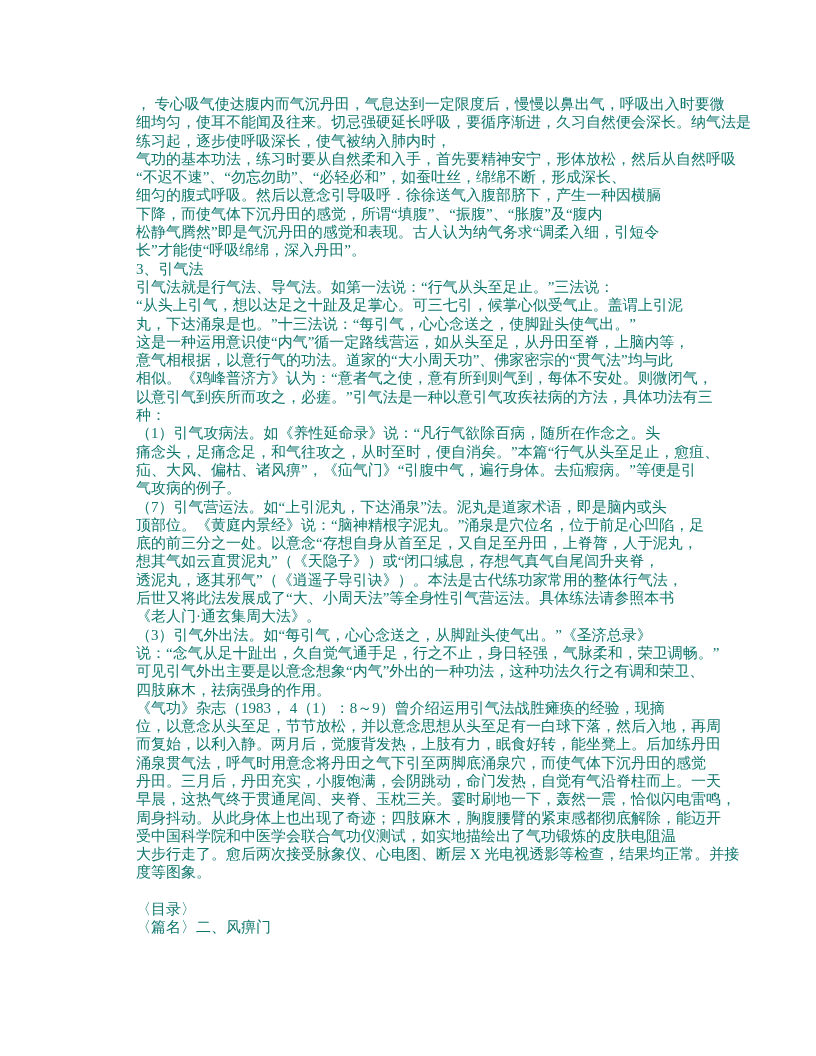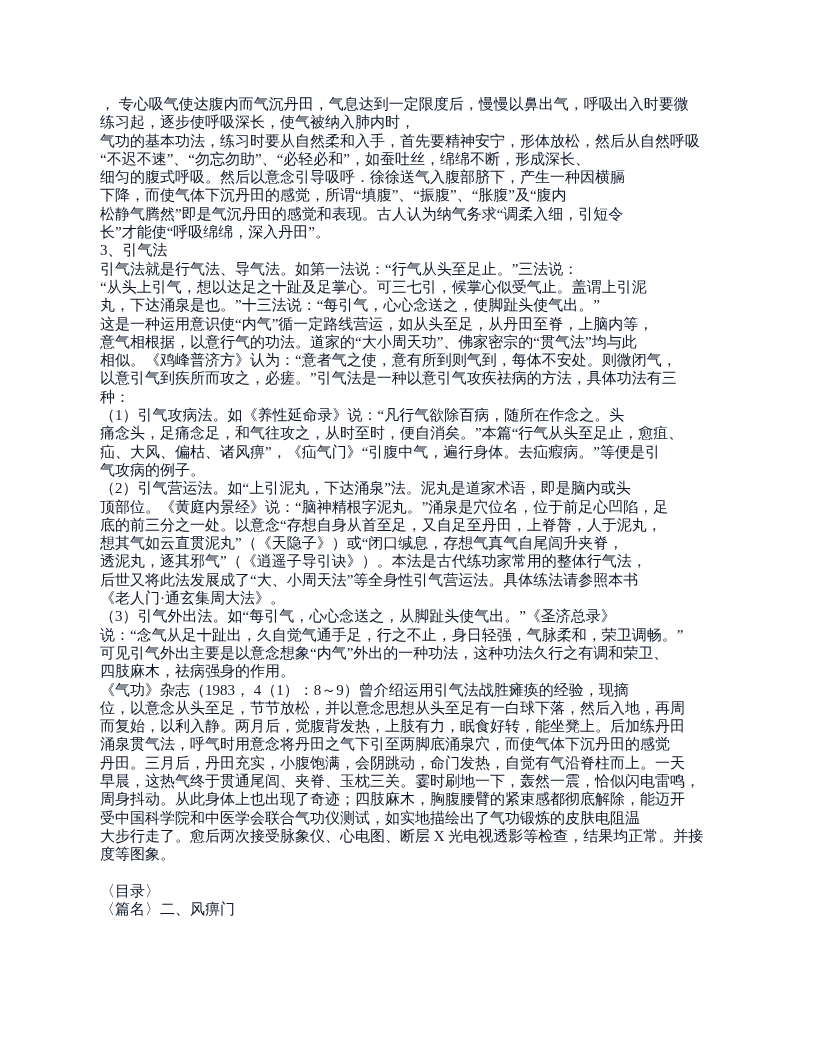--- a/index.html
+++ b/index.html
@@ -26,43 +26,44 @@
   }
   .line {
     white-space: pre;
     height: 18.3px;
     overflow: visible;
   }
 </style>
 </head>
 <body style="background: rgb(255, 255, 255);">
 
-<div class="doc" id="doc" style="color: #0f172a;">
+<div class="doc" id="doc" style="color: #0f766e; margin-left: 36px;">
     <div class="line">， 专心吸气使达腹内而气沉丹田，气息达到一定限度后，慢慢以鼻出气，呼吸出入时要微</div>
+    <div class="line">细均匀，使耳不能闻及往来。切忌强硬延长呼吸，要循序渐进，久习自然便会深长。纳气法是</div>
     <div class="line">练习起，逐步使呼吸深长，使气被纳入肺内时，</div>
     <div class="line">气功的基本功法，练习时要从自然柔和入手，首先要精神安宁，形体放松，然后从自然呼吸</div>
     <div class="line">“不迟不速”、“勿忘勿助”、“必轻必和”，如蚕吐丝，绵绵不断，形成深长、</div>
     <div class="line">细匀的腹式呼吸。然后以意念引导吸呼．徐徐送气入腹部脐下，产生一种因横膈</div>
     <div class="line">下降，而使气体下沉丹田的感觉，所谓“填腹”、“振腹”、“胀腹”及“腹内</div>
     <div class="line">松静气腾然”即是气沉丹田的感觉和表现。古人认为纳气务求“调柔入细，引短令</div>
     <div class="line">长”才能使“呼吸绵绵，深入丹田”。</div>
     <div class="line">3、引气法</div>
     <div class="line">引气法就是行气法、导气法。如第一法说：“行气从头至足止。”三法说：</div>
     <div class="line">“从头上引气，想以达足之十趾及足掌心。可三七引，候掌心似受气止。盖谓上引泥</div>
     <div class="line">丸，下达涌泉是也。”十三法说：“每引气，心心念送之，使脚趾头使气出。”</div>
     <div class="line">这是一种运用意识使“内气”循一定路线营运，如从头至足，从丹田至脊，上脑内等，</div>
     <div class="line">意气相根据，以意行气的功法。道家的“大小周天功”、佛家密宗的“贯气法”均与此</div>
     <div class="line">相似。《鸡峰普济方》认为：“意者气之使，意有所到则气到，每体不安处。则微闭气，</div>
     <div class="line">以意引气到疾所而攻之，必瘥。”引气法是一种以意引气攻疾祛病的方法，具体功法有三</div>
     <div class="line">种：</div>
     <div class="line">（1）引气攻病法。如《养性延命录》说：“凡行气欲除百病，随所在作念之。头</div>
     <div class="line">痛念头，足痛念足，和气往攻之，从时至时，便自消矣。”本篇“行气从头至足止，愈疽、</div>
     <div class="line">疝、大风、偏枯、诸风痹”，《疝气门》“引腹中气，遍行身体。去疝瘕病。”等便是引</div>
     <div class="line">气攻病的例子。</div>
-    <div class="line">（2）引气营运法。如“上引泥丸，下达涌泉”法。泥丸是道家术语，即是脑内或头</div>
+    <div class="line">（7）引气营运法。如“上引泥丸，下达涌泉”法。泥丸是道家术语，即是脑内或头</div>
     <div class="line">顶部位。《黄庭内景经》说：“脑神精根字泥丸。”涌泉是穴位名，位于前足心凹陷，足</div>
     <div class="line">底的前三分之一处。以意念“存想自身从首至足，又自足至丹田，上脊膂，人于泥丸，</div>
     <div class="line">想其气如云直贯泥丸”（《天隐子》）或“闭口缄息，存想气真气自尾闾升夹脊，</div>
     <div class="line">透泥丸，逐其邪气”（《逍遥子导引诀》）。本法是古代练功家常用的整体行气法，</div>
     <div class="line">后世又将此法发展成了“大、小周天法”等全身性引气营运法。具体练法请参照本书</div>
     <div class="line">《老人门·通玄集周大法》。</div>
     <div class="line">（3）引气外出法。如“每引气，心心念送之，从脚趾头使气出。”《圣济总录》</div>
     <div class="line">说：“念气从足十趾出，久自觉气通手足，行之不止，身日轻强，气脉柔和，荣卫调畅。”</div>
     <div class="line">可见引气外出主要是以意念想象“内气”外出的一种功法，这种功法久行之有调和荣卫、</div>
     <div class="line">四肢麻木，祛病强身的作用。</div>

